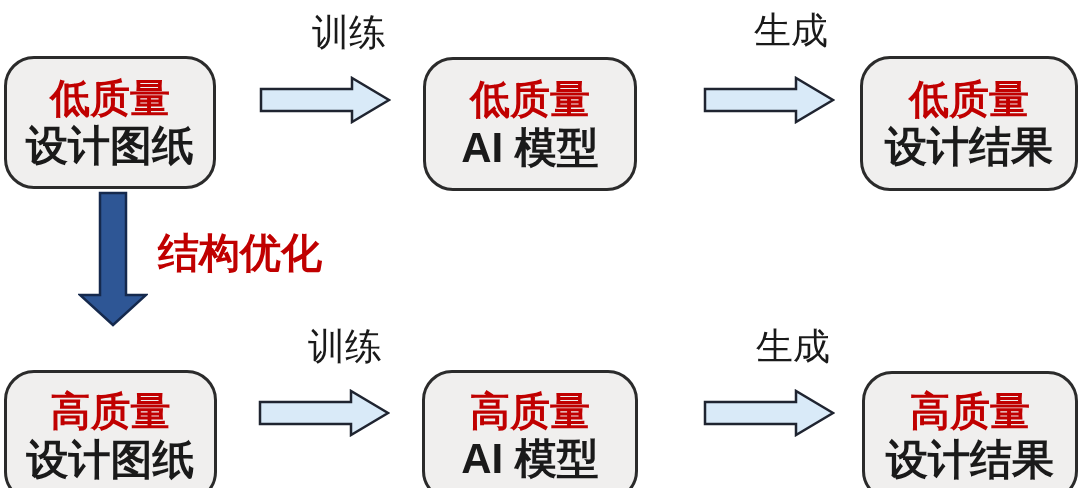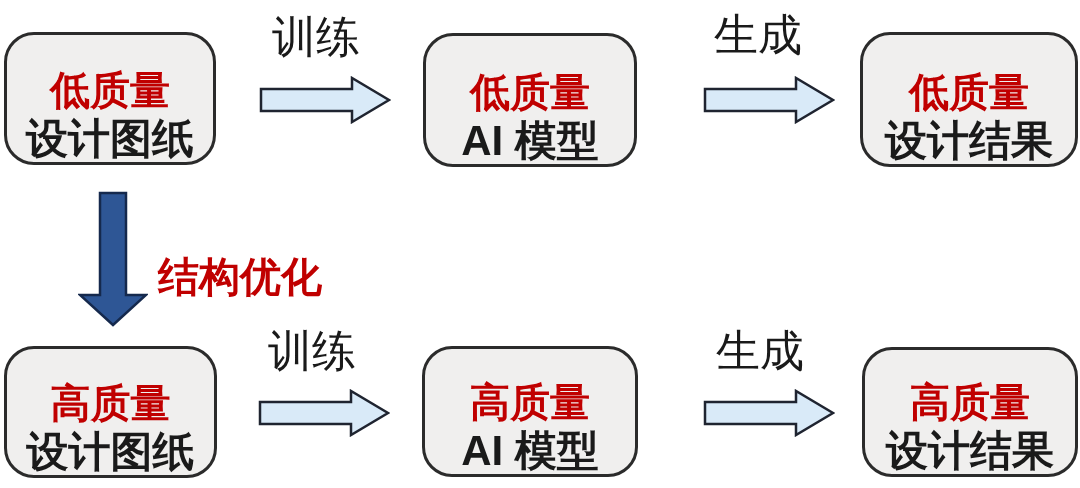--- a/index.html
+++ b/index.html
@@ -5,41 +5,42 @@
   html,body{margin:0;padding:0;background:#ffffff;}
   .canvas{
     position:relative;width:1080px;height:488px;background:var(--bg,#fff);
     font-family:"Liberation Sans","DejaVu Sans",sans-serif;overflow:hidden;
   }
   .box{
     position:absolute;box-sizing:border-box;
     background:var(--box-fill,#f0efee);
     border:3px solid var(--box-border,#2b2b2b);
     border-radius:30px;
-    display:flex;flex-direction:column;align-items:center;justify-content:flex-end;
+    display:flex;flex-direction:column;align-items:center;justify-content:center;
     gap:2px;
+    margin-top:24px;
   }
   .box .title{
     color:var(--accent-red,#c00000);
     font-size:40px;font-weight:bold;line-height:1.12;white-space:nowrap;
   }
   .box .subtitle{
     color:var(--text-black,#1a1a1a);
     font-size:42px;font-weight:700;line-height:1.12;white-space:nowrap;
   }
   .b1{left:4px;  top:32px;  width:212px;height:133px;}
   .b2{left:423px;top:33px;  width:214px;height:134px;}
   .b3{left:860px;top:32px;  width:218px;height:135px;}
   .b4{left:4px;  top:346px; width:213px;height:132px;}
   .b5{left:422px;top:346px; width:216px;height:131px;}
   .b6{left:862px;top:347px; width:216px;height:130px;}
 
   .arrow-label{
-    position:absolute;width:140px;text-align:center;
-    color:var(--text-black,#1a1a1a);font-size:44px;line-height:1.05;white-space:nowrap;
+    position:absolute;width:140px;text-align:right;
+    color:var(--text-black,#1a1a1a);font-size:37px;line-height:1.05;white-space:nowrap;
   }
   .al1{left:246px;top:14px;}
   .al2{left:688px;top:12px;}
   .al3{left:242px;top:328px;}
   .al4{left:690px;top:328px;}
 
   .harrow{position:absolute;width:132px;height:48px;}
   .a1{left:259px;top:76px;}
   .a2{left:703px;top:76px;}
   .a3{left:258px;top:389px;}
@@ -49,21 +50,21 @@
     stroke:var(--arrow-border,#1f2430);
     stroke-width:2.5;stroke-linejoin:miter;
   }
   .varrow{position:absolute;left:78px;top:191px;width:70px;height:136px;}
   .varrow polygon{
     fill:var(--down-arrow-fill,#2e5695);
     stroke:var(--down-arrow-border,#15294d);
     stroke-width:2.5;stroke-linejoin:miter;
   }
   .optimize-label{
-    position:absolute;left:158px;top:250px;
+    position:absolute;left:158px;top:226px;
     color:var(--accent-red,#c00000);font-size:41px;font-weight:bold;white-space:nowrap;
   }
 </style>
 </head>
 <body>
 
 <div class="canvas" style="--bg: #ffffff; --box-fill: #f0efee; --box-border: #2b2b2b; --accent-red: #c00000; --text-black: #1a1a1a; --arrow-fill: #d9eaf8; --arrow-border: #1f2430; --down-arrow-fill: #2e5695; --down-arrow-border: #15294d;">
 
   <div class="box b1">
     <div class="title">低质量</div>

